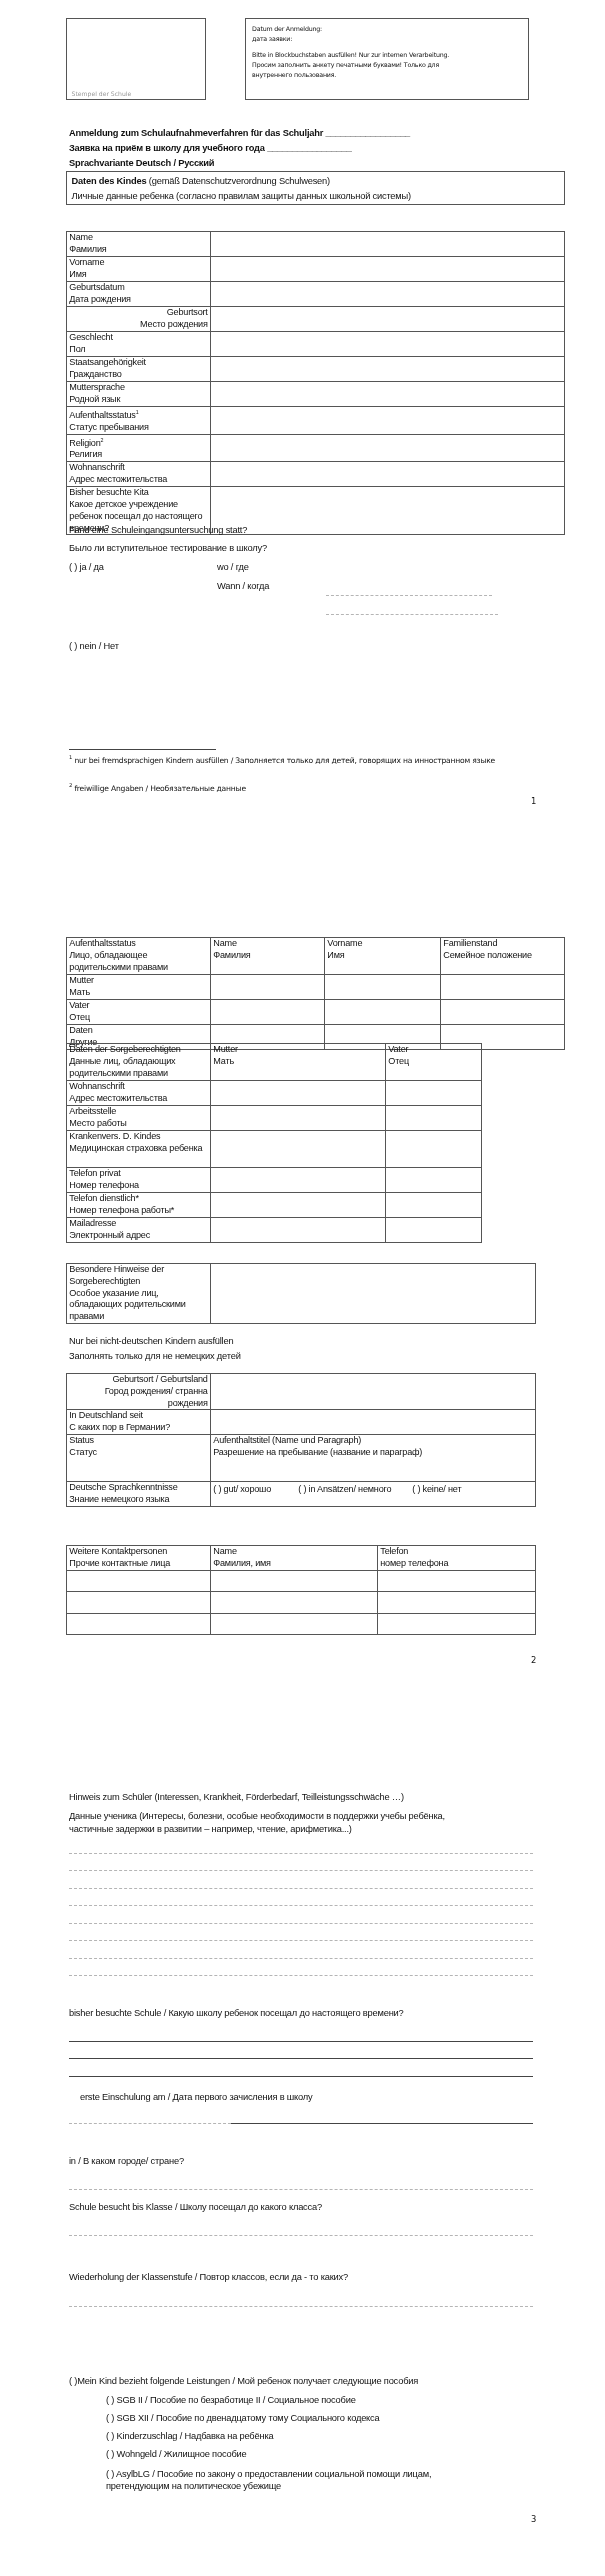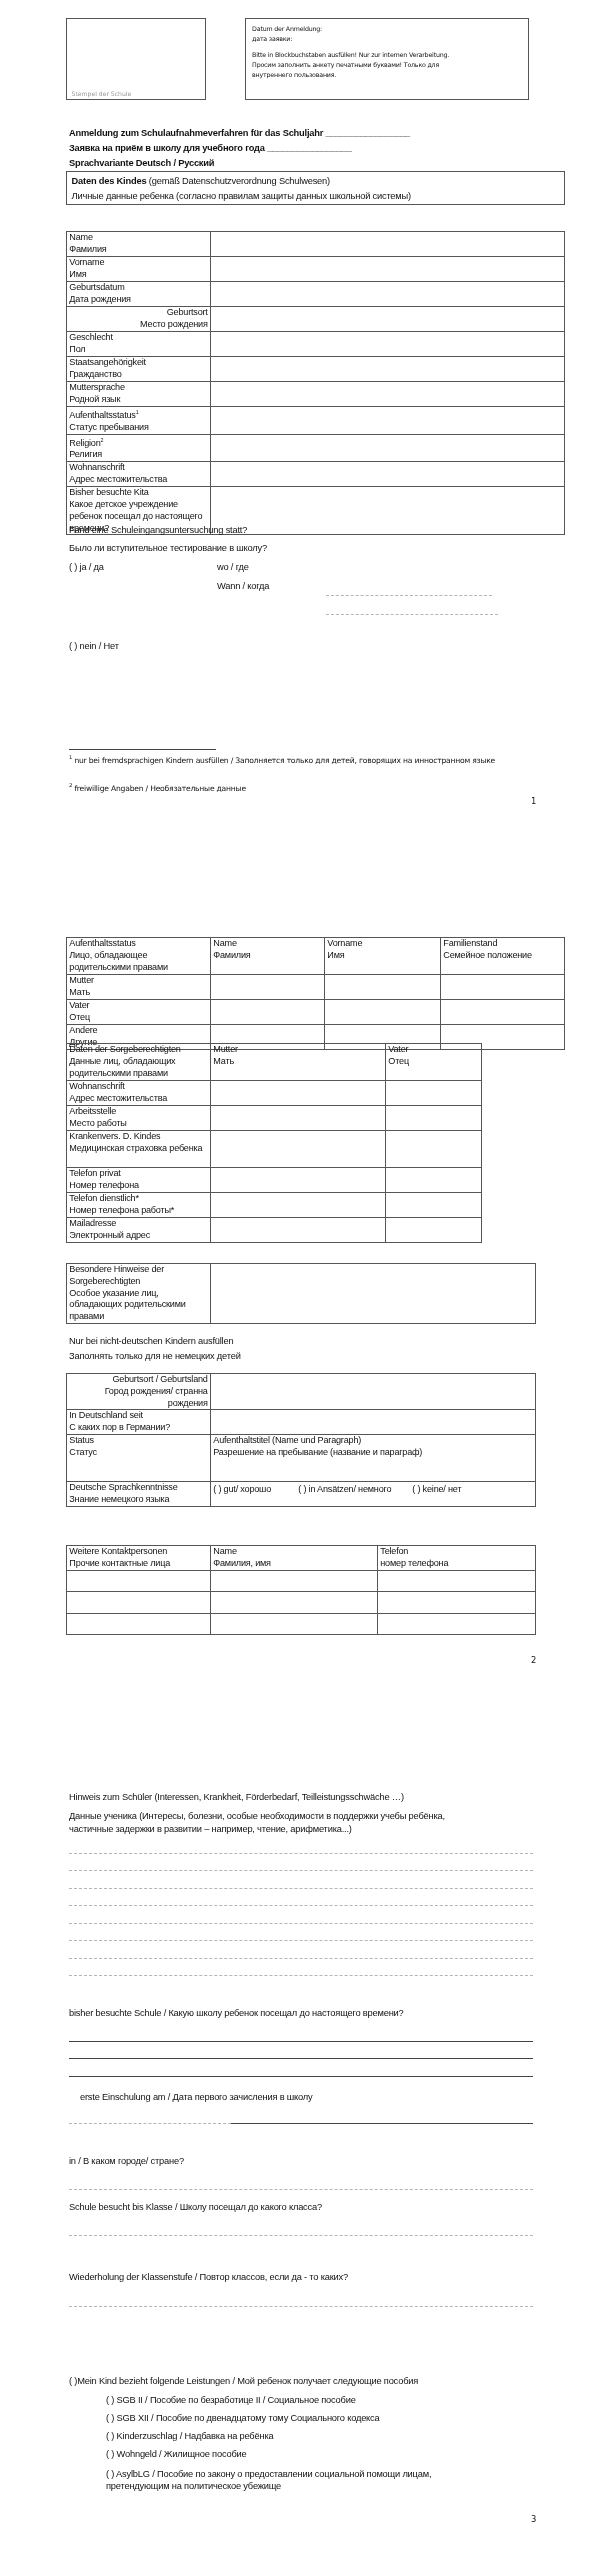--- a/index.html
+++ b/index.html
@@ -192,21 +192,21 @@
         <td>
           <div>Vater</div>
           <div>Отец</div>
         </td>
         <td></td>
         <td></td>
         <td></td>
       </tr>
       <tr style="height: 25px;">
         <td>
-          <div>Andere</div>
+          <div>Daten</div>
           <div>Другие</div>
         </td>
         <td></td>
         <td></td>
         <td></td>
       </tr>
     </tbody>
 </table>
 
 <table class="form" style="left:66px;top:1043px;width:416px;">

